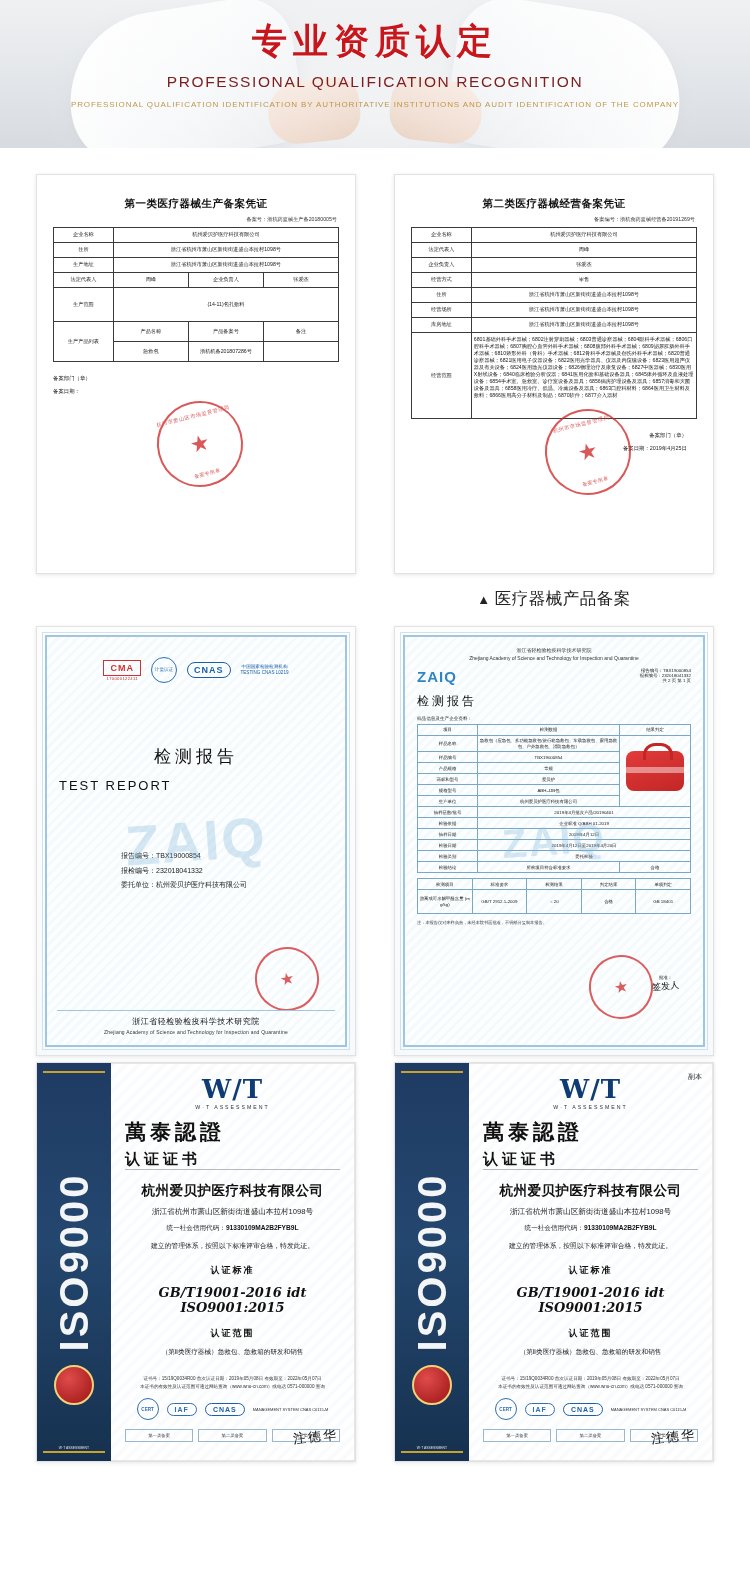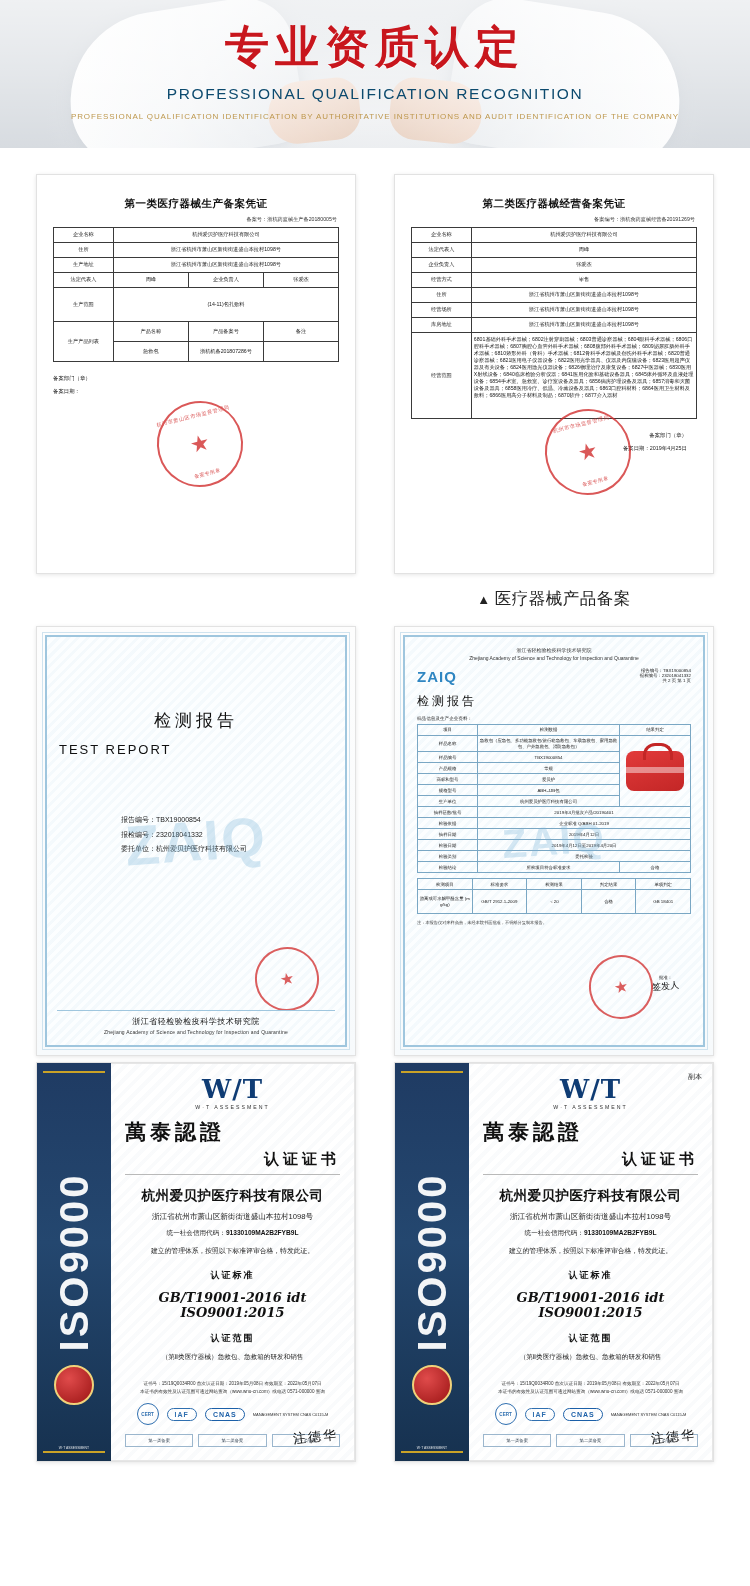--- a/index.html
+++ b/index.html
@@ -60,31 +60,31 @@
     background: linear-gradient(180deg, rgba(255,255,255,0.72) 0%, rgba(255,255,255,0.55) 45%, rgba(255,255,255,0.30) 100%);
   }
   .hero-text {
     position: absolute;
     left: 0; right: 0; top: 18px;
     text-align: center;
     z-index: 5;
   }
   .hero-title {
     font-family: "DejaVu Sans", "Liberation Sans", sans-serif;
-    font-size: 44px;
+    font-size: 35px;
     font-weight: bold;
     letter-spacing: 6px;
     color: #c8161d;
     margin: 0 0 8px 0;
     text-shadow: 0 1px 0 rgba(255,255,255,0.9);
   }
   .hero-sub {
     font-size: 15.5px;
     letter-spacing: 1.6px;
-    color: #0c4a6e;
+    color: #7f1d1d;
     margin: 0 0 8px 0;
   }
   .hero-sub2 {
     font-size: 8px;
     letter-spacing: 0.9px;
     color: #b9903f;
     line-height: 1.5;
     margin: 0;
     opacity: .92;
   }
@@ -420,27 +420,26 @@
   }
   .wan {
     text-align: left;
     font-size: 21px;
     font-weight: bold;
     color: #111;
     letter-spacing: 4px;
     margin-top: 8px;
   }
   .ren {
-    text-align: right;
+    text-align: left;
     font-size: 15px;
     font-weight: bold;
     color: #111;
     letter-spacing: 4px;
     margin-top: 4px;
-    padding-bottom: 5px;
     border-bottom: 1px solid #b9b9b9;
   }
   .iso-company {
     text-align: center;
     font-size: 13.5px;
     font-weight: bold;
     color: #111;
     margin-top: 12px;
     letter-spacing: .5px;
   }
@@ -682,20 +681,33 @@
         <span class="tri">▲</span><span>医疗器械产品备案</span>
       </div>
     </div>
   </div>
 
   <div class="cert-row">
 
     <div class="cert-block">
       <div class="paper report-paper">
         <div class="report-inner">
+          <div class="logos">
+            <div style="text-align:center">
+              <div class="logo-box">CMA</div>
+              <div class="logo-sub">170000122411</div>
+            </div>
+            <div class="logo-circle">计量认证</div>
+            <div class="logo-cnas">CNAS</div>
+            <div>
+              <div class="logo-txt">中国国家检验检测机构</div>
+              <div class="logo-txt">TESTING
+CNAS L0219</div>
+            </div>
+          </div>
           <div class="rep-title-cn">检测报告</div>
           <div class="rep-title-en">TEST REPORT</div>
           <div class="watermark">ZAIQ</div>
           <div class="rep-fields">
             <div>报告编号：TBX19000854</div>
             <div>报检编号：232018041332</div>
             <div>委托单位：杭州爱贝护医疗科技有限公司</div>
           </div>
           <div class="seal-red-small">
             <div class="star" style="position:absolute;left:50%;top:50%;transform:translate(-50%,-50%);color:#d02a2a;">★</div>

